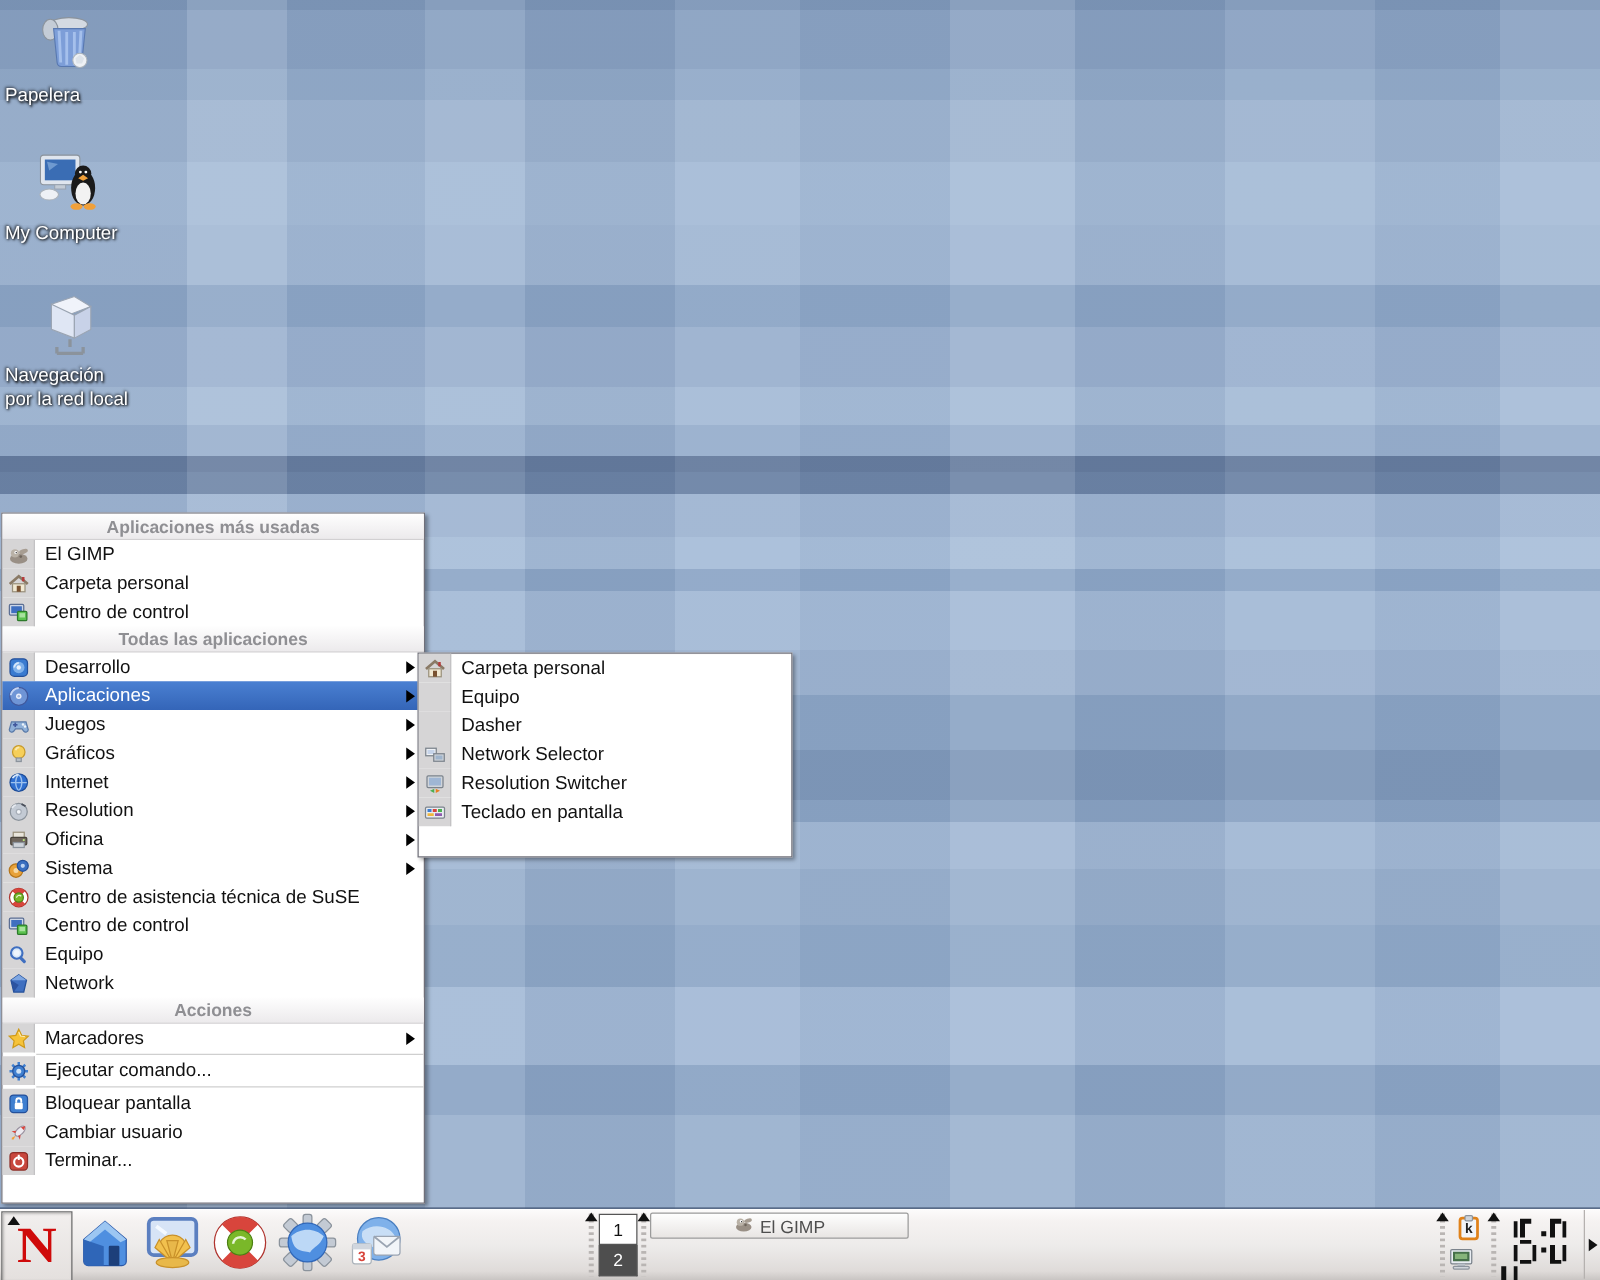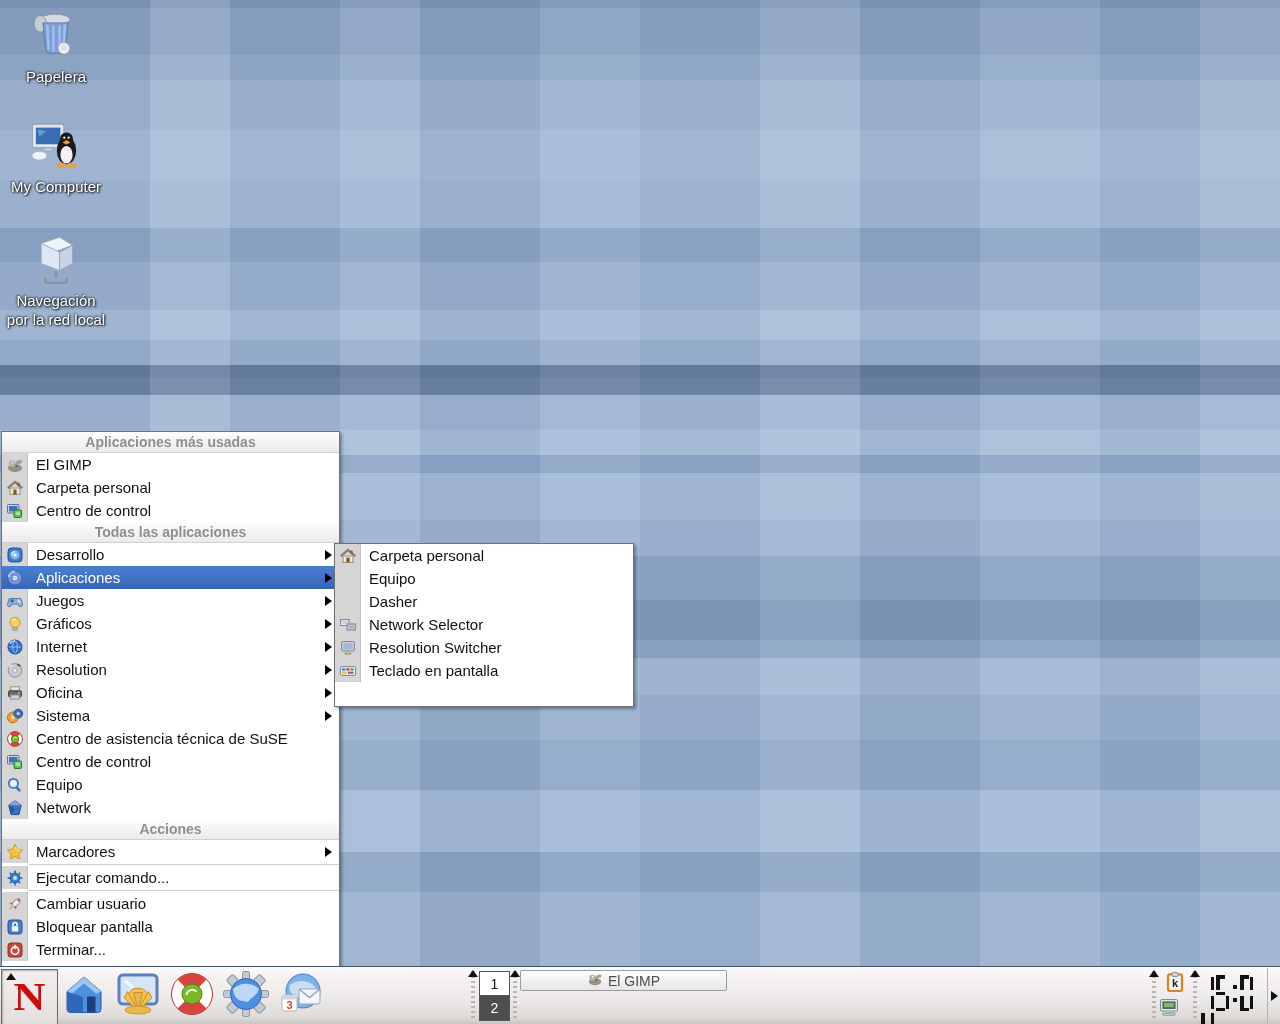--- a/index.html
+++ b/index.html
@@ -21,28 +21,28 @@
         #a6bcd7 130px 180px,#a2b8d4 180px 228px,#8da6c6 228px 262px,
         #9bb1cf 262px 310px,#a6bcd7 310px 340px,#98afcd 340px 365px,
         #667c9e 365px 378px,#6d84a6 378px 395px,#9fb5d2 395px 430px,
         #a8bed9 430px 455px,#8ea7c7 455px 473px,#a4bad6 473px 520px,
         #9db3d0 520px 556px,#8ba4c4 556px 600px,#7f98b9 600px 640px,
         #8aa3c3 640px 658px,#a2b8d4 658px 695px,#99b0cd 695px 740px,
         #90a9c8 740px 790px,#a5bbd7 790px 852px,#8ca5c5 852px 892px,
         #9bb2cf 892px 966px,#9bb2cf 966px 100%);}
 
   
-  .dicon{position:absolute;width:104px;text-align:center;cursor:default;}
+  .dicon{position:absolute;width:104px;cursor:default;}
   .dicon .dimg{width:56px;height:56px;margin:0 auto;}
   .dicon .dlabel{margin-top:4px;font-size:15px;color:#fff;line-height:1.25;
     text-shadow:1px 1px 2px rgba(0,0,0,.9),-1px -1px 2px rgba(0,0,0,.45),0 0 3px rgba(0,0,0,.6);}
 
   
   .kpopup{position:absolute;background:#fff;border:1px solid #70707a;
-    box-shadow:inset 1px 1px 0 #fbfbfb,2px 2px 3px rgba(0,0,0,.35);box-sizing:border-box;margin-top:21px;}
+    box-shadow:inset 1px 1px 0 #fbfbfb,2px 2px 3px rgba(0,0,0,.35);box-sizing:border-box;}
   #kmenu{left:1px;top:410px;width:339px;height:553px;}
   #submenu{left:334px;top:522px;width:300px;height:164px;}
   .ksection-header{height:21px;line-height:20px;text-align:center;
     font-size:14px;font-weight:bold;color:#8f8f93;
     background:linear-gradient(180deg,#fefefe,#eceaec);
     border-bottom:1px solid #d2d0d2;box-sizing:border-box;}
   .mi-row{height:23px;display:flex;align-items:center;position:relative;font-size:15px;color:#111;}
   .mi-iconcell{width:26px;align-self:stretch;background:#d6d5d6;border-right:1px solid #c3c2c4;
     display:flex;align-items:center;justify-content:center;flex:none;box-sizing:border-box;}
   .mi-iconcell svg{width:18px;height:18px;display:block;}
@@ -381,42 +381,42 @@
       </span>
       <span class="mi-label">Ejecutar comando...</span>
     </div>
     <div class="mi-sep">
       <span class="line"></span>
     </div>
     <div class="mi-row">
       <span class="mi-iconcell">
         <span>
           <svg viewBox="0 0 18 18">
+            <rect x="2" y="2" width="14" height="14" rx="2.8" fill="#3f7fd0" stroke="#24509a"></rect>
+            <rect x="5.8" y="8.2" width="6.4" height="5.2" rx="1" fill="#fff"></rect>
+            <path d="M7 8.2V6.6a2 2 0 0 1 4 0v1.6" fill="none" stroke="#fff" stroke-width="1.5"></path>
+          </svg>
+        </span>
+      </span>
+      <span class="mi-label">Bloquear pantalla</span>
+    </div>
+    <div class="mi-row">
+      <span class="mi-iconcell">
+        <span>
+          <svg viewBox="0 0 18 18">
             <g transform="rotate(45 9 9)">
               <ellipse cx="9" cy="7.4" rx="2.6" ry="5" fill="#eceaf0" stroke="#9a92a0"></ellipse>
               <path d="M9 1.6l1.7 3.2H7.3z" fill="#d8453c"></path>
               <path d="M6.5 9.4l-2.2 3 3.1-1zM11.5 9.4l2.2 3-3.1-1z" fill="#d8453c"></path>
               <path d="M9 12.6l1 3.2-1 1.2-1-1.2z" fill="#f0a03a"></path>
             </g>
           </svg>
         </span>
       </span>
       <span class="mi-label">Cambiar usuario</span>
-    </div>
-    <div class="mi-row">
-      <span class="mi-iconcell">
-        <span>
-          <svg viewBox="0 0 18 18">
-            <rect x="2" y="2" width="14" height="14" rx="2.8" fill="#3f7fd0" stroke="#24509a"></rect>
-            <rect x="5.8" y="8.2" width="6.4" height="5.2" rx="1" fill="#fff"></rect>
-            <path d="M7 8.2V6.6a2 2 0 0 1 4 0v1.6" fill="none" stroke="#fff" stroke-width="1.5"></path>
-          </svg>
-        </span>
-      </span>
-      <span class="mi-label">Bloquear pantalla</span>
     </div>
     <div class="mi-row">
       <span class="mi-iconcell">
         <span>
           <svg viewBox="0 0 18 18">
             <rect x="2" y="2" width="14" height="14" rx="2.8" fill="#c8473d" stroke="#8e2e27"></rect>
             <circle cx="9" cy="9.6" r="3.7" fill="none" stroke="#fff" stroke-width="1.7"></circle>
             <rect x="8.2" y="3.8" width="1.6" height="4.2" fill="#fff"></rect>
           </svg>
         </span>

